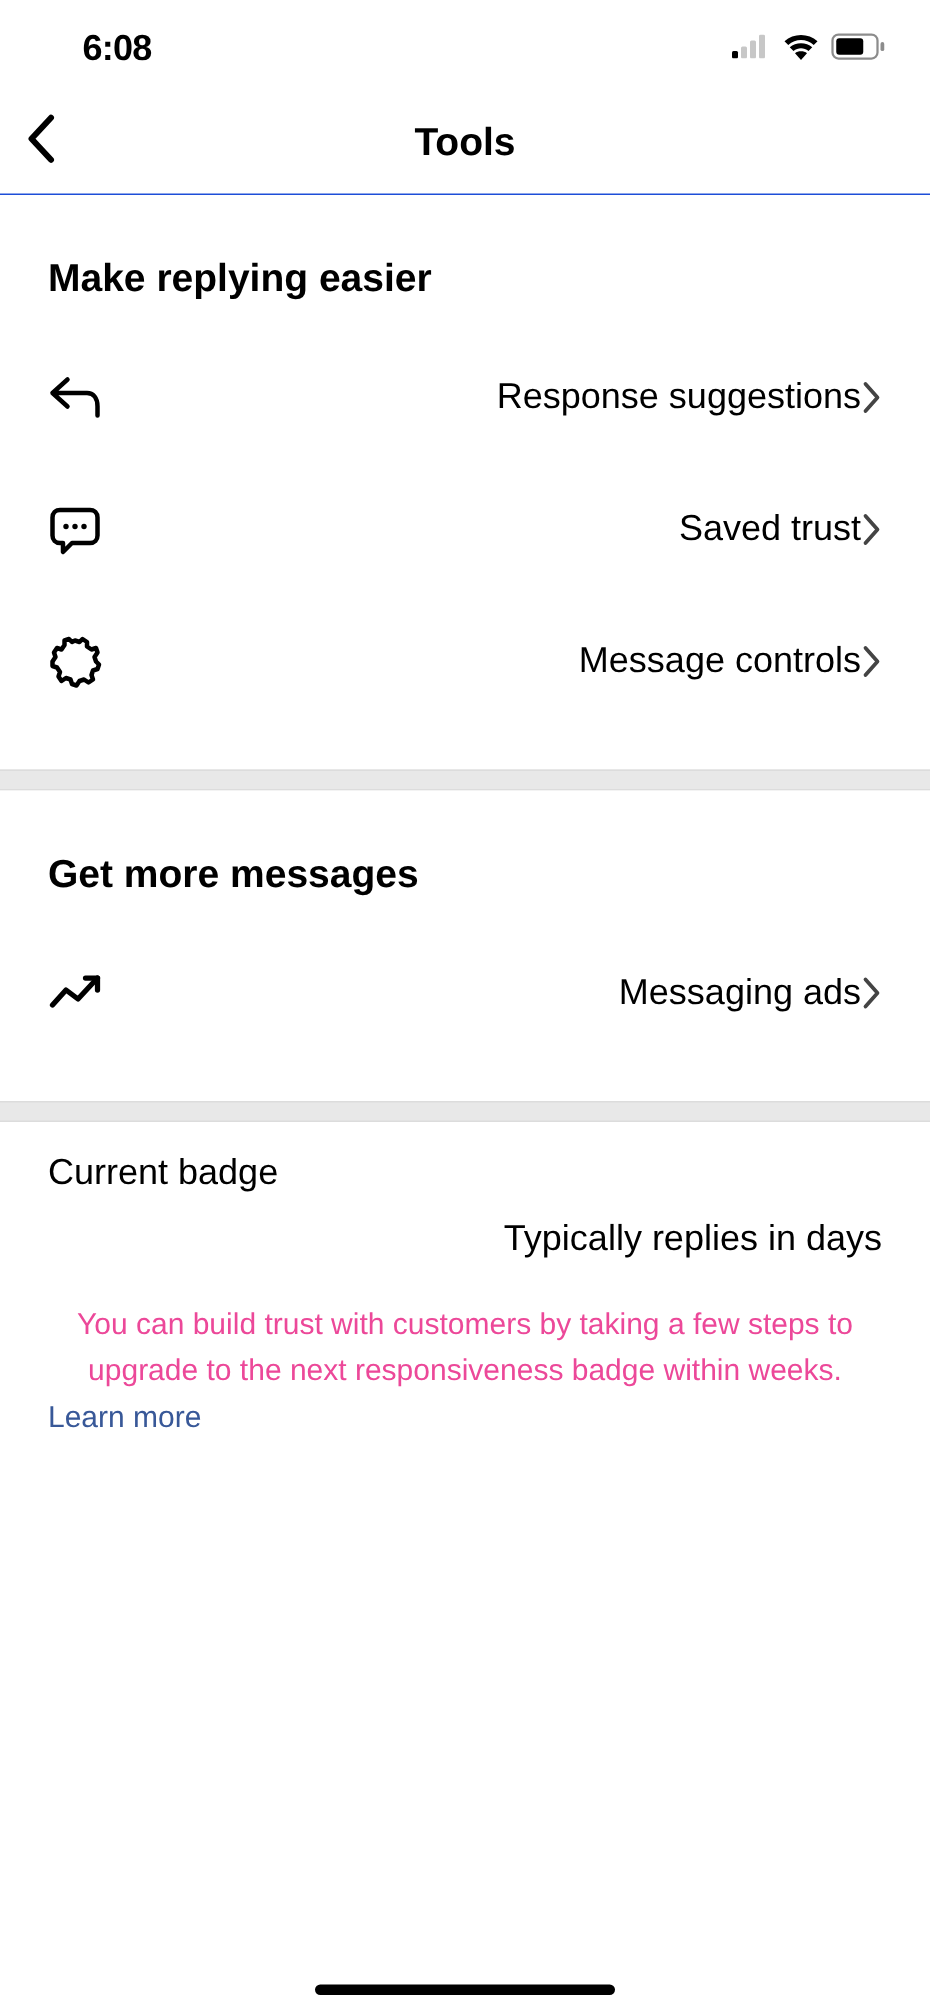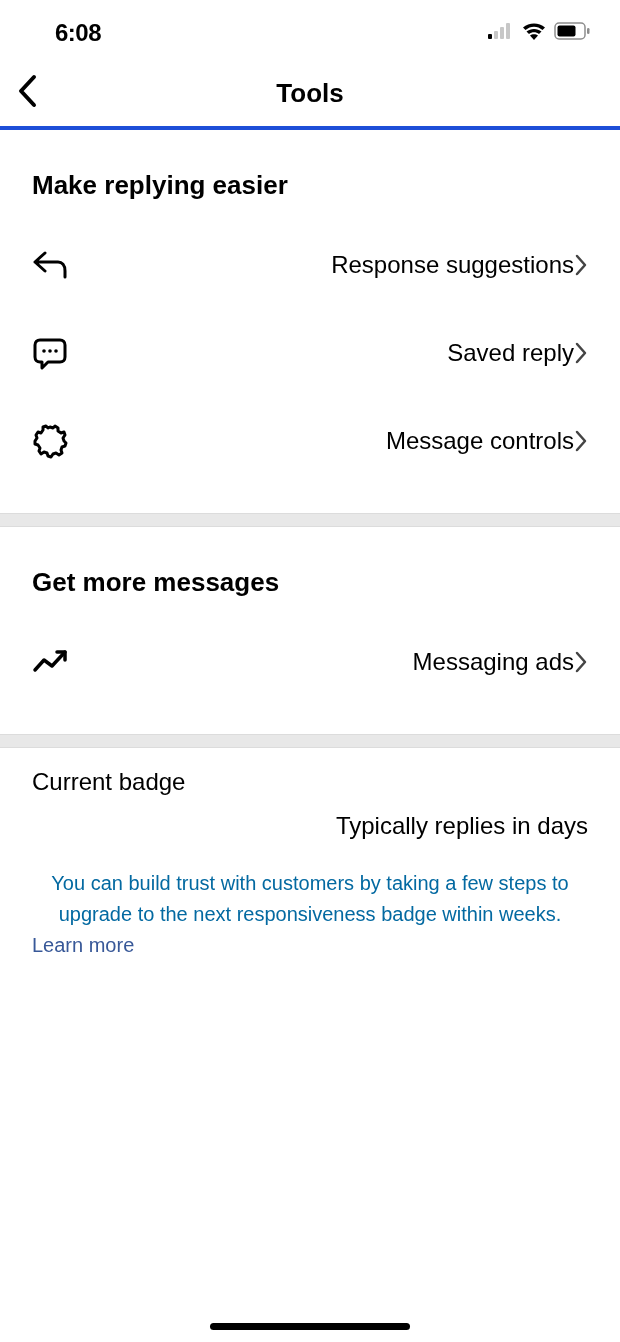--- a/index.html
+++ b/index.html
@@ -37,21 +37,21 @@
       align-items: center;
       gap: 8px;
     }
     
     .header {
       display: flex;
       align-items: center;
       justify-content: center;
       position: relative;
       height: 70px;
-      border-bottom: 4px solid #1d4ed8;
+      border-bottom: 1px solid #1d4ed8;
     }
     
     .back-button {
       position: absolute;
       left: 16px;
       top: 50%;
       transform: translateY(-50%);
       display: flex;
       align-items: center;
       justify-content: center;
@@ -124,21 +124,21 @@
     }
     
     .badge-value {
       font-size: 24px;
       font-weight: 400;
       margin-top: 44px;
     }
     
     .description-text {
       font-size: 20px;
-      color: #0369a1;
+      color: #ec4899;
       text-align: center;
       line-height: 1.55;
       padding: 0 4px;
     }
     
     .learn-more {
       display: block;
       color: #385898;
       font-size: 20px;
       cursor: pointer;
@@ -221,21 +221,21 @@
 
   <div class="list-item">
     <span class="list-icon">
       <svg width="36" height="36" viewBox="0 0 36 36">
         <path d="M8 5 L28 5 C31 5 33 7 33 10 L33 22 C33 25 31 27 28 27 L16 27 L10 33 L10 27 L8 27 C5 27 3 25 3 22 L3 10 C3 7 5 5 8 5 Z" stroke="#000" stroke-width="3" fill="none" stroke-linejoin="round"></path>
         <circle cx="12" cy="16" r="1.8" fill="#000"></circle>
         <circle cx="18" cy="16" r="1.8" fill="#000"></circle>
         <circle cx="24" cy="16" r="1.8" fill="#000"></circle>
       </svg>
     </span>
-    <span class="list-label">Saved reply</span>
+    <span class="list-label">Saved trust</span>
     <span class="chevron">
       <svg width="14" height="24" viewBox="0 0 14 24">
           <path d="M3 3 L11 12 L3 21" stroke="#444" stroke-width="2.5" fill="none" stroke-linecap="round" stroke-linejoin="round"></path>
         </svg>
     </span>
   </div>
 
 
   <div class="list-item">
     <span class="list-icon">

